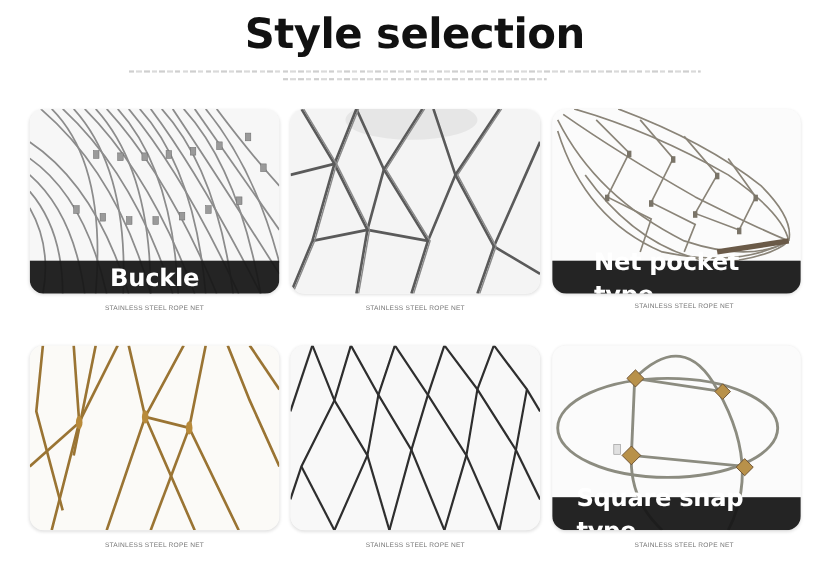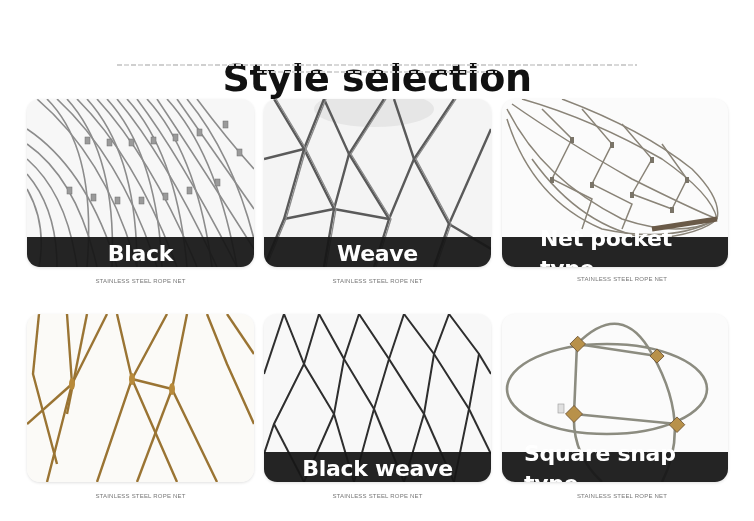--- a/index.html
+++ b/index.html
@@ -3,21 +3,20 @@
   <meta charset="utf-8">
   <style>
     * { box-sizing: border-box; margin: 0; padding: 0; }
     html, body { width: 754px; height: 521px; background: #ffffff; overflow: hidden; }
     body { position: relative; font-family: "DejaVu Sans", "Liberation Sans", sans-serif; }
 
     .title {
       position: absolute; left: 0; top: 8px; width: 754px; text-align: center;
       font-size: 38px; font-weight: bold; color: #111; letter-spacing: -0.5px;
       line-height: 46px;
-      margin-top: 47px;
     }
     .subtitle {
       position: absolute; left: 0; width: 754px; text-align: center;
       font-size: 3px; line-height: 4px; color: #bbb; letter-spacing: 0.2px;
     }
 
     .card {
       position: absolute; border-radius: 13px; overflow: hidden; background: #fafafa;
       box-shadow: 0 1px 3px rgba(0,0,0,0.12);
     }
@@ -89,21 +88,21 @@
         <rect x="88" y="98" width="5" height="7"></rect>
           <rect x="112" y="98" width="5" height="7"></rect>
           <rect x="136" y="94" width="5" height="7"></rect>
         <rect x="160" y="88" width="5" height="7"></rect>
           <rect x="188" y="80" width="5" height="7"></rect>
           <rect x="210" y="50" width="5" height="7"></rect>
       </g>
     </svg>
   </div>
   <div class="bar">
-    <span class="label">Black</span>
+    <span class="label">Buckle</span>
   </div>
 </div>
 <div class="caption" style="left:27px;width:227px;top:278px;">STAINLESS STEEL ROPE NET</div>
 
 <div class="card" style="left:264px;top:99px;width:227px;height:168px;">
   <div class="photo">
     <svg viewBox="0 0 227 168" preserveAspectRatio="none">
       <rect width="227" height="168" fill="#f4f4f4"></rect>
       <ellipse cx="110" cy="10" rx="60" ry="18" fill="#e6e6e6"></ellipse>
       <g stroke="#5a5a5a" stroke-width="2.4" fill="none">
@@ -118,23 +117,20 @@
         <path d="M20,120 L70,110"></path>
           <path d="M70,110 L125,120"></path>
       </g>
       <g stroke="#8a8a8a" stroke-width="1.3" fill="none">
         <path d="M12,0 L42,50 L22,120 L2,168"></path>
           <path d="M62,0 L42,50 L72,110 L62,168"></path>
         <path d="M122,0 L87,55 L127,120 L112,168"></path>
           <path d="M192,0 L152,60 L187,125 L172,168"></path>
       </g>
     </svg>
-  </div>
-  <div class="bar">
-    <span class="label">Weave</span>
   </div>
 </div>
 <div class="caption" style="left:264px;width:227px;top:278px;">STAINLESS STEEL ROPE NET</div>
 
 <div class="card" style="left:502px;top:99px;width:226px;height:168px;">
   <div class="photo">
     <svg viewBox="0 0 226 168" preserveAspectRatio="none">
       <rect width="226" height="168" fill="#fbfbfb"></rect>
       <g stroke="#8a8478" stroke-width="1.5" fill="none">
         <path d="M5,10 Q40,80 120,120 Q180,140 215,120"></path>
@@ -212,23 +208,20 @@
         <path d="M185,0 L215,40 L205,95"></path>
           <path d="M215,40 L227,60"></path>
           <path d="M10,110 L40,168"></path>
         <path d="M70,100 L90,168"></path>
           <path d="M110,95 L140,168"></path>
           <path d="M160,100 L190,168"></path>
           <path d="M205,95 L227,140"></path>
       </g>
     </svg>
   </div>
-  <div class="bar">
-    <span class="label">Black weave</span>
-  </div>
 </div>
 <div class="caption" style="left:264px;width:227px;top:493px;">STAINLESS STEEL ROPE NET</div>
 
 <div class="card" style="left:502px;top:314px;width:226px;height:168px;">
   <div class="photo">
     <svg viewBox="0 0 226 168" preserveAspectRatio="none">
       <rect width="226" height="168" fill="#fbfbfb"></rect>
       <g stroke="#8c8c80" stroke-width="2.6" fill="none">
         <ellipse cx="105" cy="75" rx="100" ry="45"></ellipse>
         <path d="M75,30 Q120,-15 150,40 Q190,110 160,168"></path>

